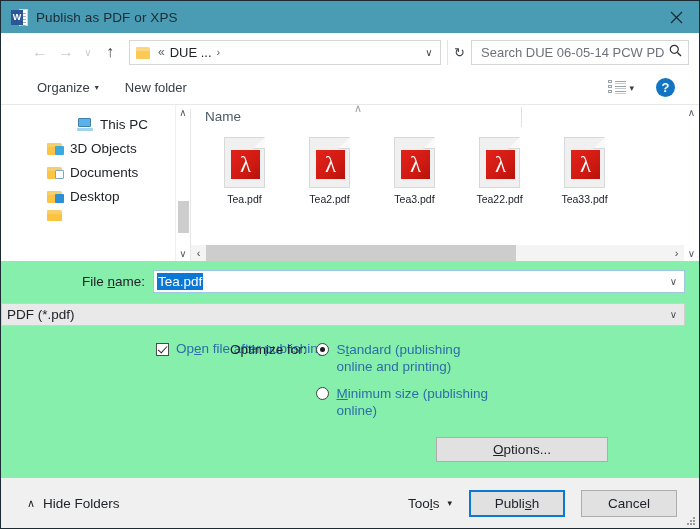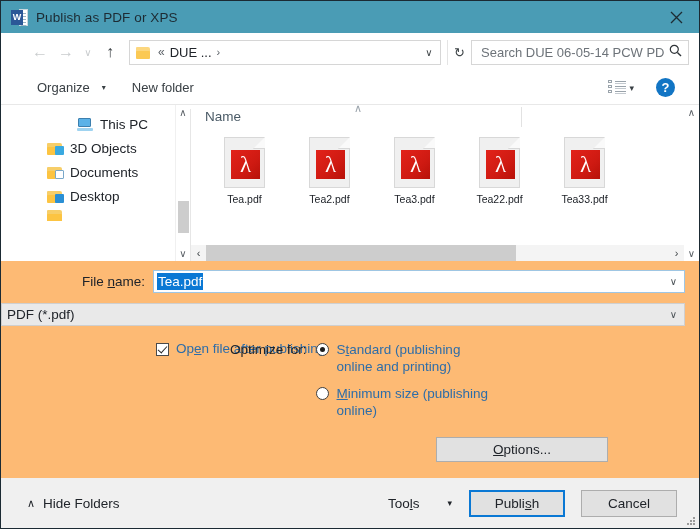--- a/index.html
+++ b/index.html
@@ -179,21 +179,21 @@
     align-items: center;
     padding: 0 10px 0 36px;
     border-bottom: 1px solid #e8e8e8;
   }
   .tb-item {
     font-size: 13px;
     color: #3a4045;
     margin-right: 26px;
     display: flex;
     align-items: center;
-    gap: 12px;
+    gap: 5px;
     justify-content: center;
   }
   .tb-caret { font-size: 8px; color: #3a4045; }
   .tb-spacer { flex: 1 1 auto; }
   .view-icon {
     width: 18px; height: 15px;
     position: relative;
     margin-right: 3px;
   }
   .view-icon i {
@@ -420,21 +420,21 @@
   .hs-track { flex: 1 1 auto; position: relative; height: 16px; }
   .hs-thumb {
     position: absolute;
     left: 0; top: 0;
     width: 67%; height: 16px;
     background: #cdcdcd;
   }
 
   
   .form-area {
-    background: #fdba74;
+    background: #86efac;
     padding: 0;
     flex: 1 1 auto;
     position: relative;
   }
   .form-row {
     display: flex;
     align-items: center;
     height: 26px;
     margin-top: 7px;
   }
@@ -581,21 +581,21 @@
     align-items: center;
     gap: 8px;
     font-size: 13.5px;
     color: #20242a;
   }
   .hf-caret { font-size: 11px; color: #20242a; }
   .footer-spacer { flex: 1 1 auto; }
   .tools-btn {
     display: flex;
     align-items: center;
-    gap: 28px;
+    gap: 8px;
     font-size: 13.5px;
     color: #20242a;
     margin-right: 17px;
   }
   .tools-caret { font-size: 9px; }
   .btn-publish {
     width: 96px; height: 27px;
     border: 1px solid #0a78d4;
     outline: 1px solid #0a78d4;
     outline-offset: -2px;

